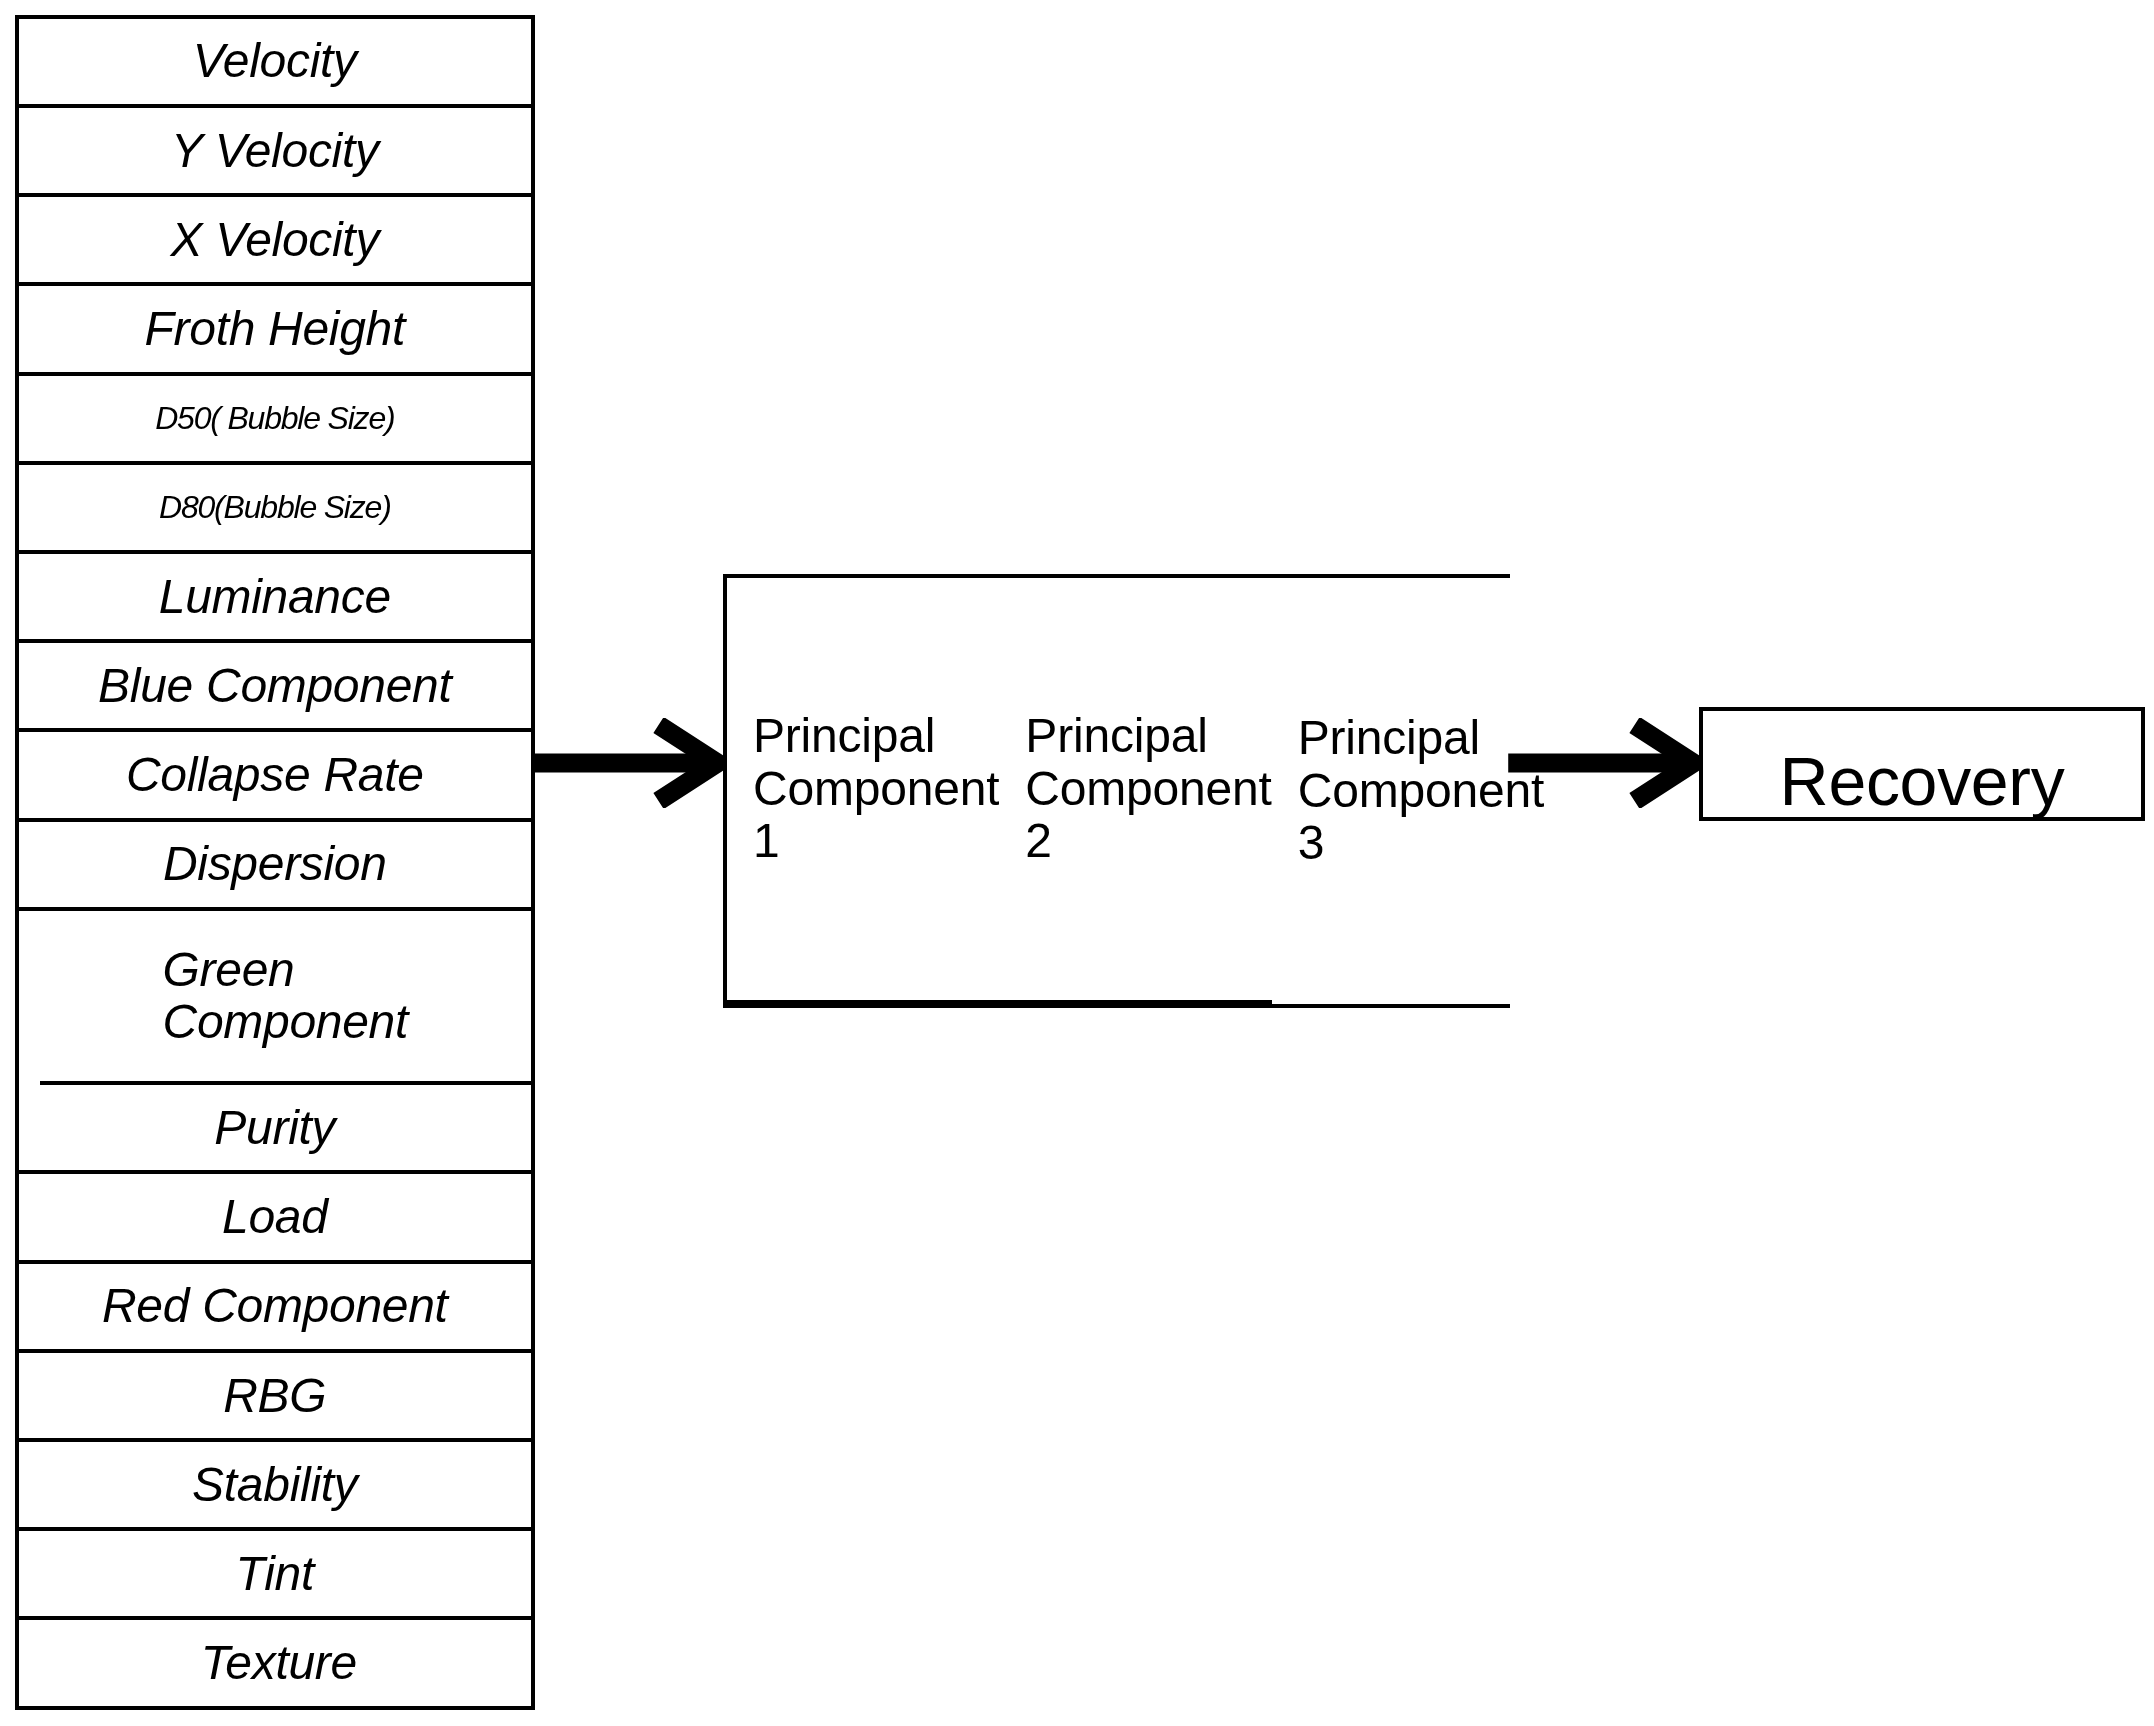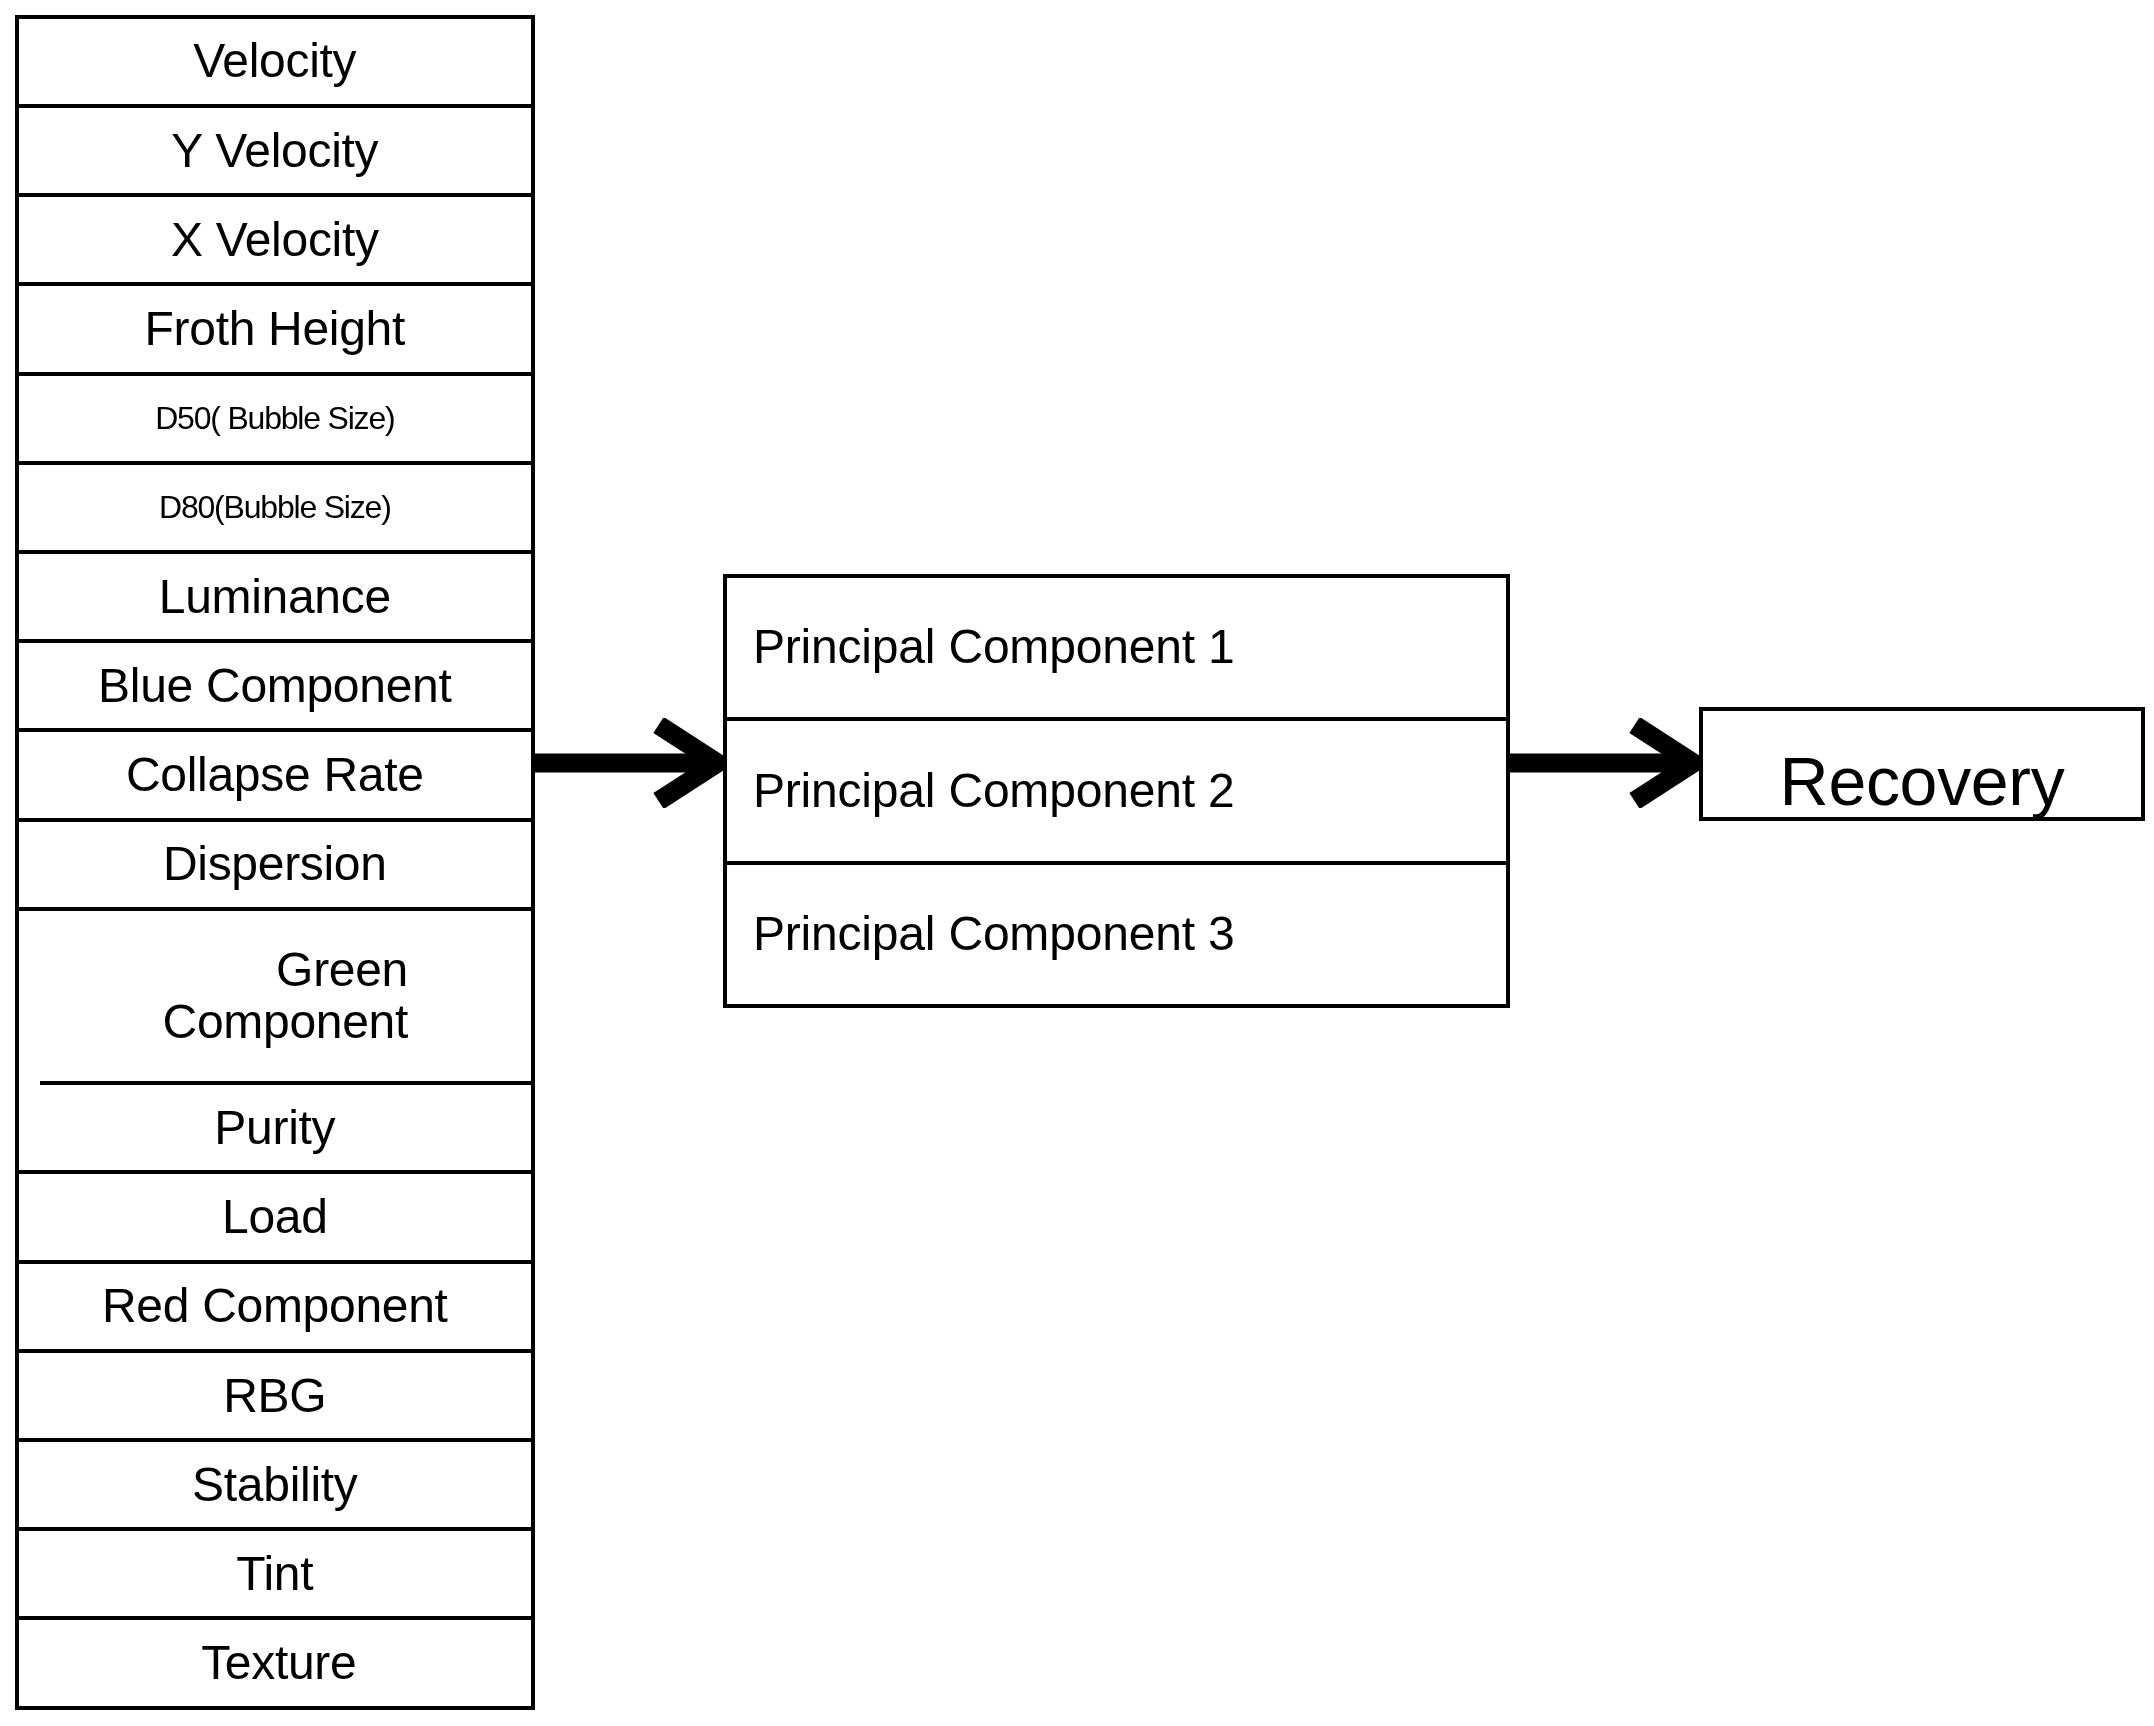--- a/index.html
+++ b/index.html
@@ -51,42 +51,43 @@
     padding-left: 8px;
   }
   .feature-row.tall {
     flex: 2 1 0;
     margin-left: 21px;
   }
   .feature-label {
     font-size: 48px;
     line-height: 1.08;
     font-weight: 400;
-    text-align: right;
+    text-align: left;
     white-space: pre-line;
     letter-spacing: -0.3px;
     padding: 0 3.5px;
+    font-style: italic;
   }
   .feature-row.wide .feature-label {
     font-size: 32px;
     letter-spacing: -1.2px;
   }
 
   
   .pc-table {
     position: absolute;
     left: 723px;
     top: 574px;
     width: 787px;
     height: 434px;
     box-sizing: border-box;
     border: 4.3px solid #000000;
     background: #ffffff;
     display: flex;
-    flex-direction: column;
+    flex-direction: row;
   }
   .pc-row {
     flex: 1 1 0;
     box-sizing: border-box;
     border-bottom: 4.3px solid #000000;
     display: flex;
     align-items: center;
     justify-content: flex-start;
     background: #ffffff;
   }

